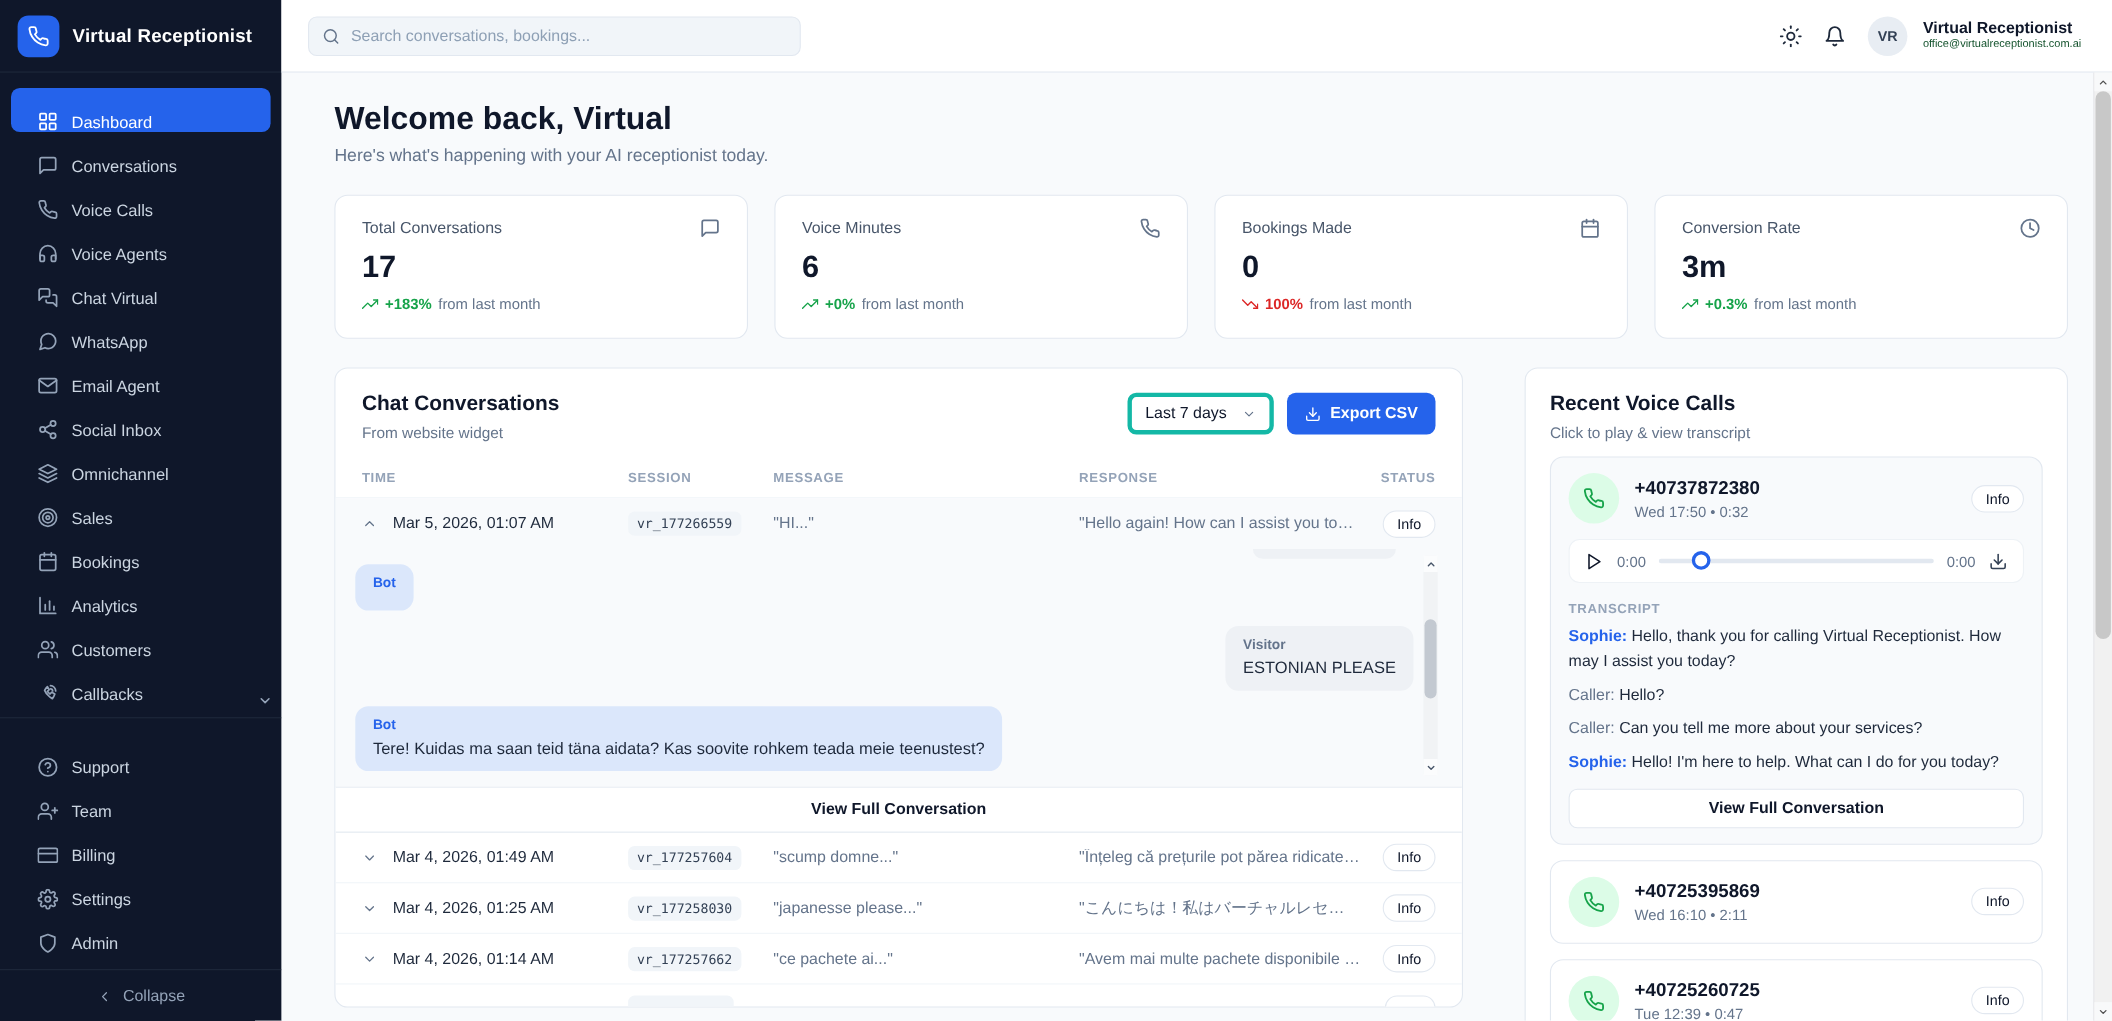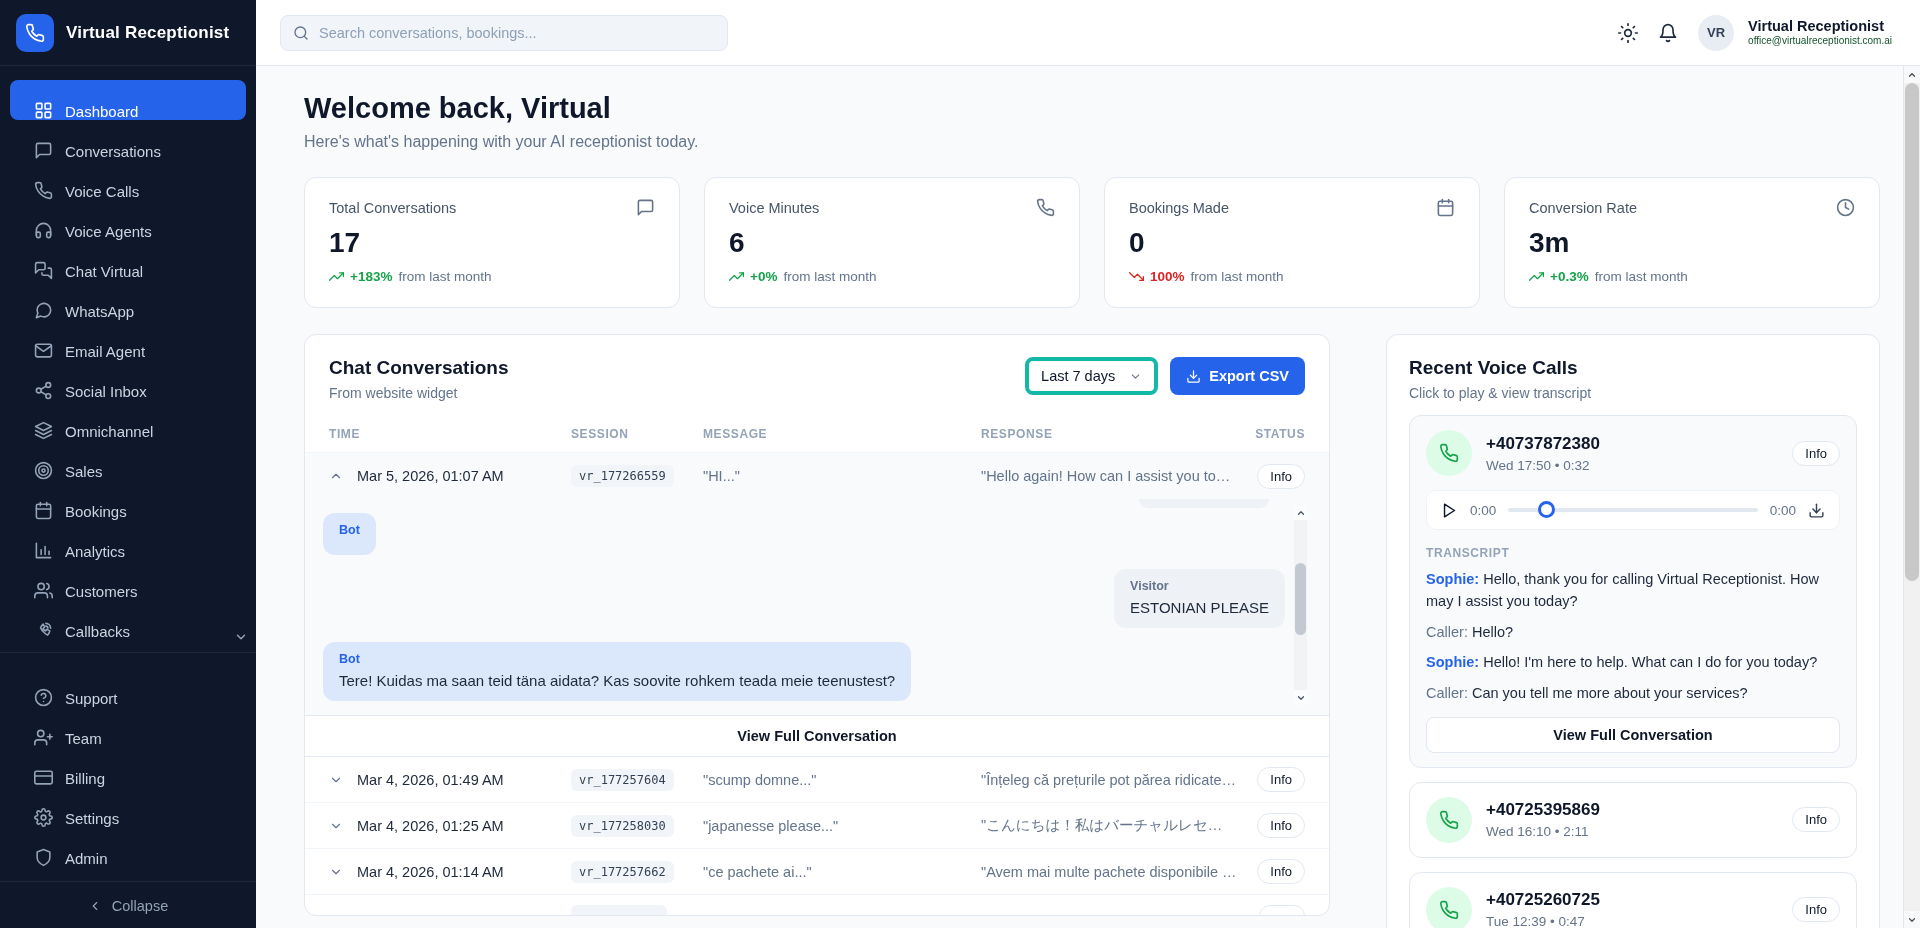--- a/index.html
+++ b/index.html
@@ -663,24 +663,24 @@
           </div>
 
           <div class="transcript-label">TRANSCRIPT</div>
           <div class="tline">
             <span class="speaker speaker-agent">Sophie</span><span> Hello, thank you for calling Virtual Receptionist. How may I assist you today?</span>
           </div>
           <div class="tline">
             <span class="speaker speaker-caller">Caller</span><span> Hello?</span>
           </div>
           <div class="tline">
+            <span class="speaker speaker-caller">Caller</span><span> Can you tell me more about your services?</span>
+          </div>
+          <div class="tline">
             <span class="speaker speaker-agent">Sophie</span><span> Hello! I'm here to help. What can I do for you today?</span>
-          </div>
-          <div class="tline">
-            <span class="speaker speaker-caller">Caller</span><span> Can you tell me more about your services?</span>
           </div>
           <button class="view-full-btn">View Full Conversation</button>
         </div>
 
         <div class="call-card">
           <div class="call-head">
             <div class="phone-circle">
               <svg width="20" height="20" viewBox="0 0 24 24" fill="none" stroke="currentColor" stroke-width="2" stroke-linecap="round" stroke-linejoin="round">
                   <path d="M22 16.92v3a2 2 0 0 1-2.18 2 19.79 19.79 0 0 1-8.63-3.07 19.5 19.5 0 0 1-6-6 19.79 19.79 0 0 1-3.07-8.67A2 2 0 0 1 4.11 2h3a2 2 0 0 1 2 1.72 12.84 12.84 0 0 0 .7 2.81 2 2 0 0 1-.45 2.11L8.09 9.91a16 16 0 0 0 6 6l1.27-1.27a2 2 0 0 1 2.11-.45 12.84 12.84 0 0 0 2.81.7A2 2 0 0 1 22 16.92z"></path>
                 </svg>

